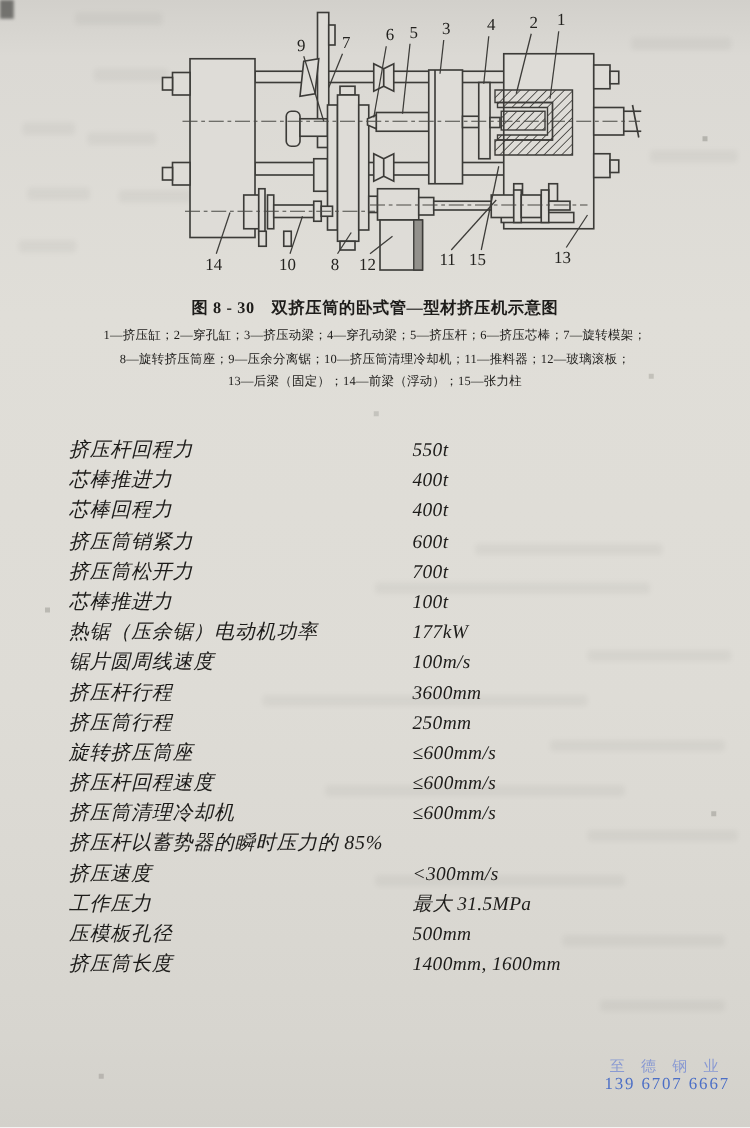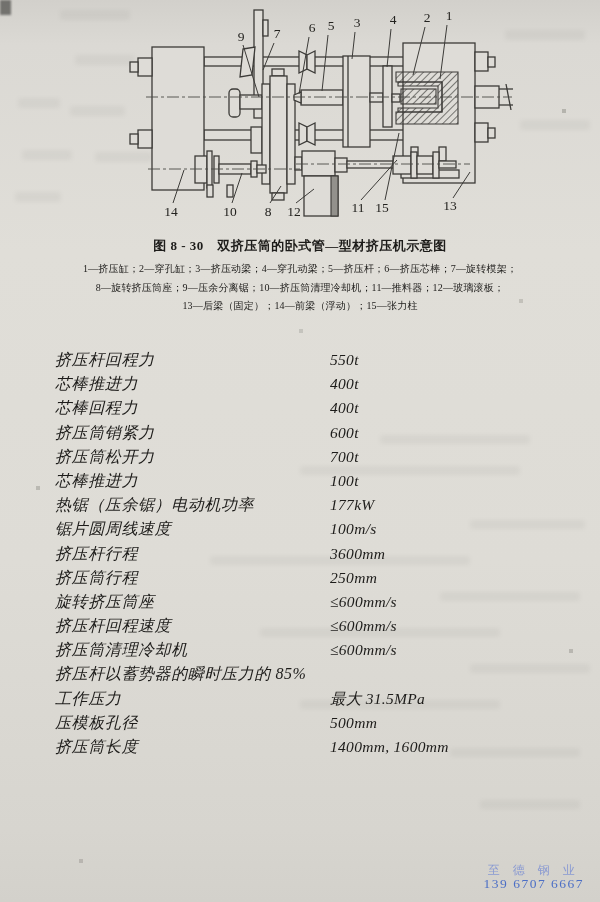--- a/index.html
+++ b/index.html
@@ -20,21 +20,21 @@
   .num{font:13.5px "Liberation Serif","DejaVu Serif",serif;fill:#23221f;text-anchor:middle;}
   .ld{stroke:#3c3b38;stroke-width:1;fill:none;}
   .ax{stroke:#4a4945;stroke-width:.9;stroke-dasharray:12 3 3 3;fill:none;}
   .caption{position:absolute;left:0;top:237px;width:600px;text-align:center;}
   .cap-title{font-size:13px;font-weight:600;letter-spacing:.5px;margin-bottom:5px;}
   .cap-line{font-size:10px;line-height:18.5px;letter-spacing:.2px;}
   .specs{position:absolute;left:55px;top:350px;width:520px;font-style:italic;}
   .spec-row{display:flex;height:24.2px;align-items:baseline;}
   .spec-row .lbl{width:275px;font-size:16px;letter-spacing:.6px;white-space:nowrap;}
   .spec-row .val{font-size:15.5px;letter-spacing:.3px;white-space:nowrap;text-align:right;}
-  .watermark{position:absolute;right:16px;bottom:11px;text-align:center;line-height:14px;
+  .watermark{position:absolute;right:16px;bottom:28px;text-align:center;line-height:14px;
     font-family:"Liberation Serif","DejaVu Serif",serif;}
   .wm-name{color:#8a9ad2;font-size:12px;letter-spacing:5px;}
   .wm-phone{color:#4c6fc6;font-size:13.5px;letter-spacing:1.5px;}
 </style>
 </head>
 <body>
 
 <div class="page">
 
   <div class="corner"></div>
@@ -280,20 +280,24 @@
       </div>
     <div class="spec-row">
         <span class="lbl">挤压筒清理冷却机</span>
         <span class="val">≤600mm/s</span>
       </div>
     <div class="spec-row">
         <span class="lbl">挤压杆以蓄势器的瞬时压力的 85%</span>
         <span class="val"></span>
       </div>
     <div class="spec-row">
+        <span class="lbl">挤压速度</span>
+        <span class="val">&lt;300mm/s</span>
+      </div>
+    <div class="spec-row">
         <span class="lbl">工作压力</span>
         <span class="val">最大 31.5MPa</span>
       </div>
     <div class="spec-row">
         <span class="lbl">压模板孔径</span>
         <span class="val">500mm</span>
       </div>
     <div class="spec-row">
         <span class="lbl">挤压筒长度</span>
         <span class="val">1400mm, 1600mm</span>

